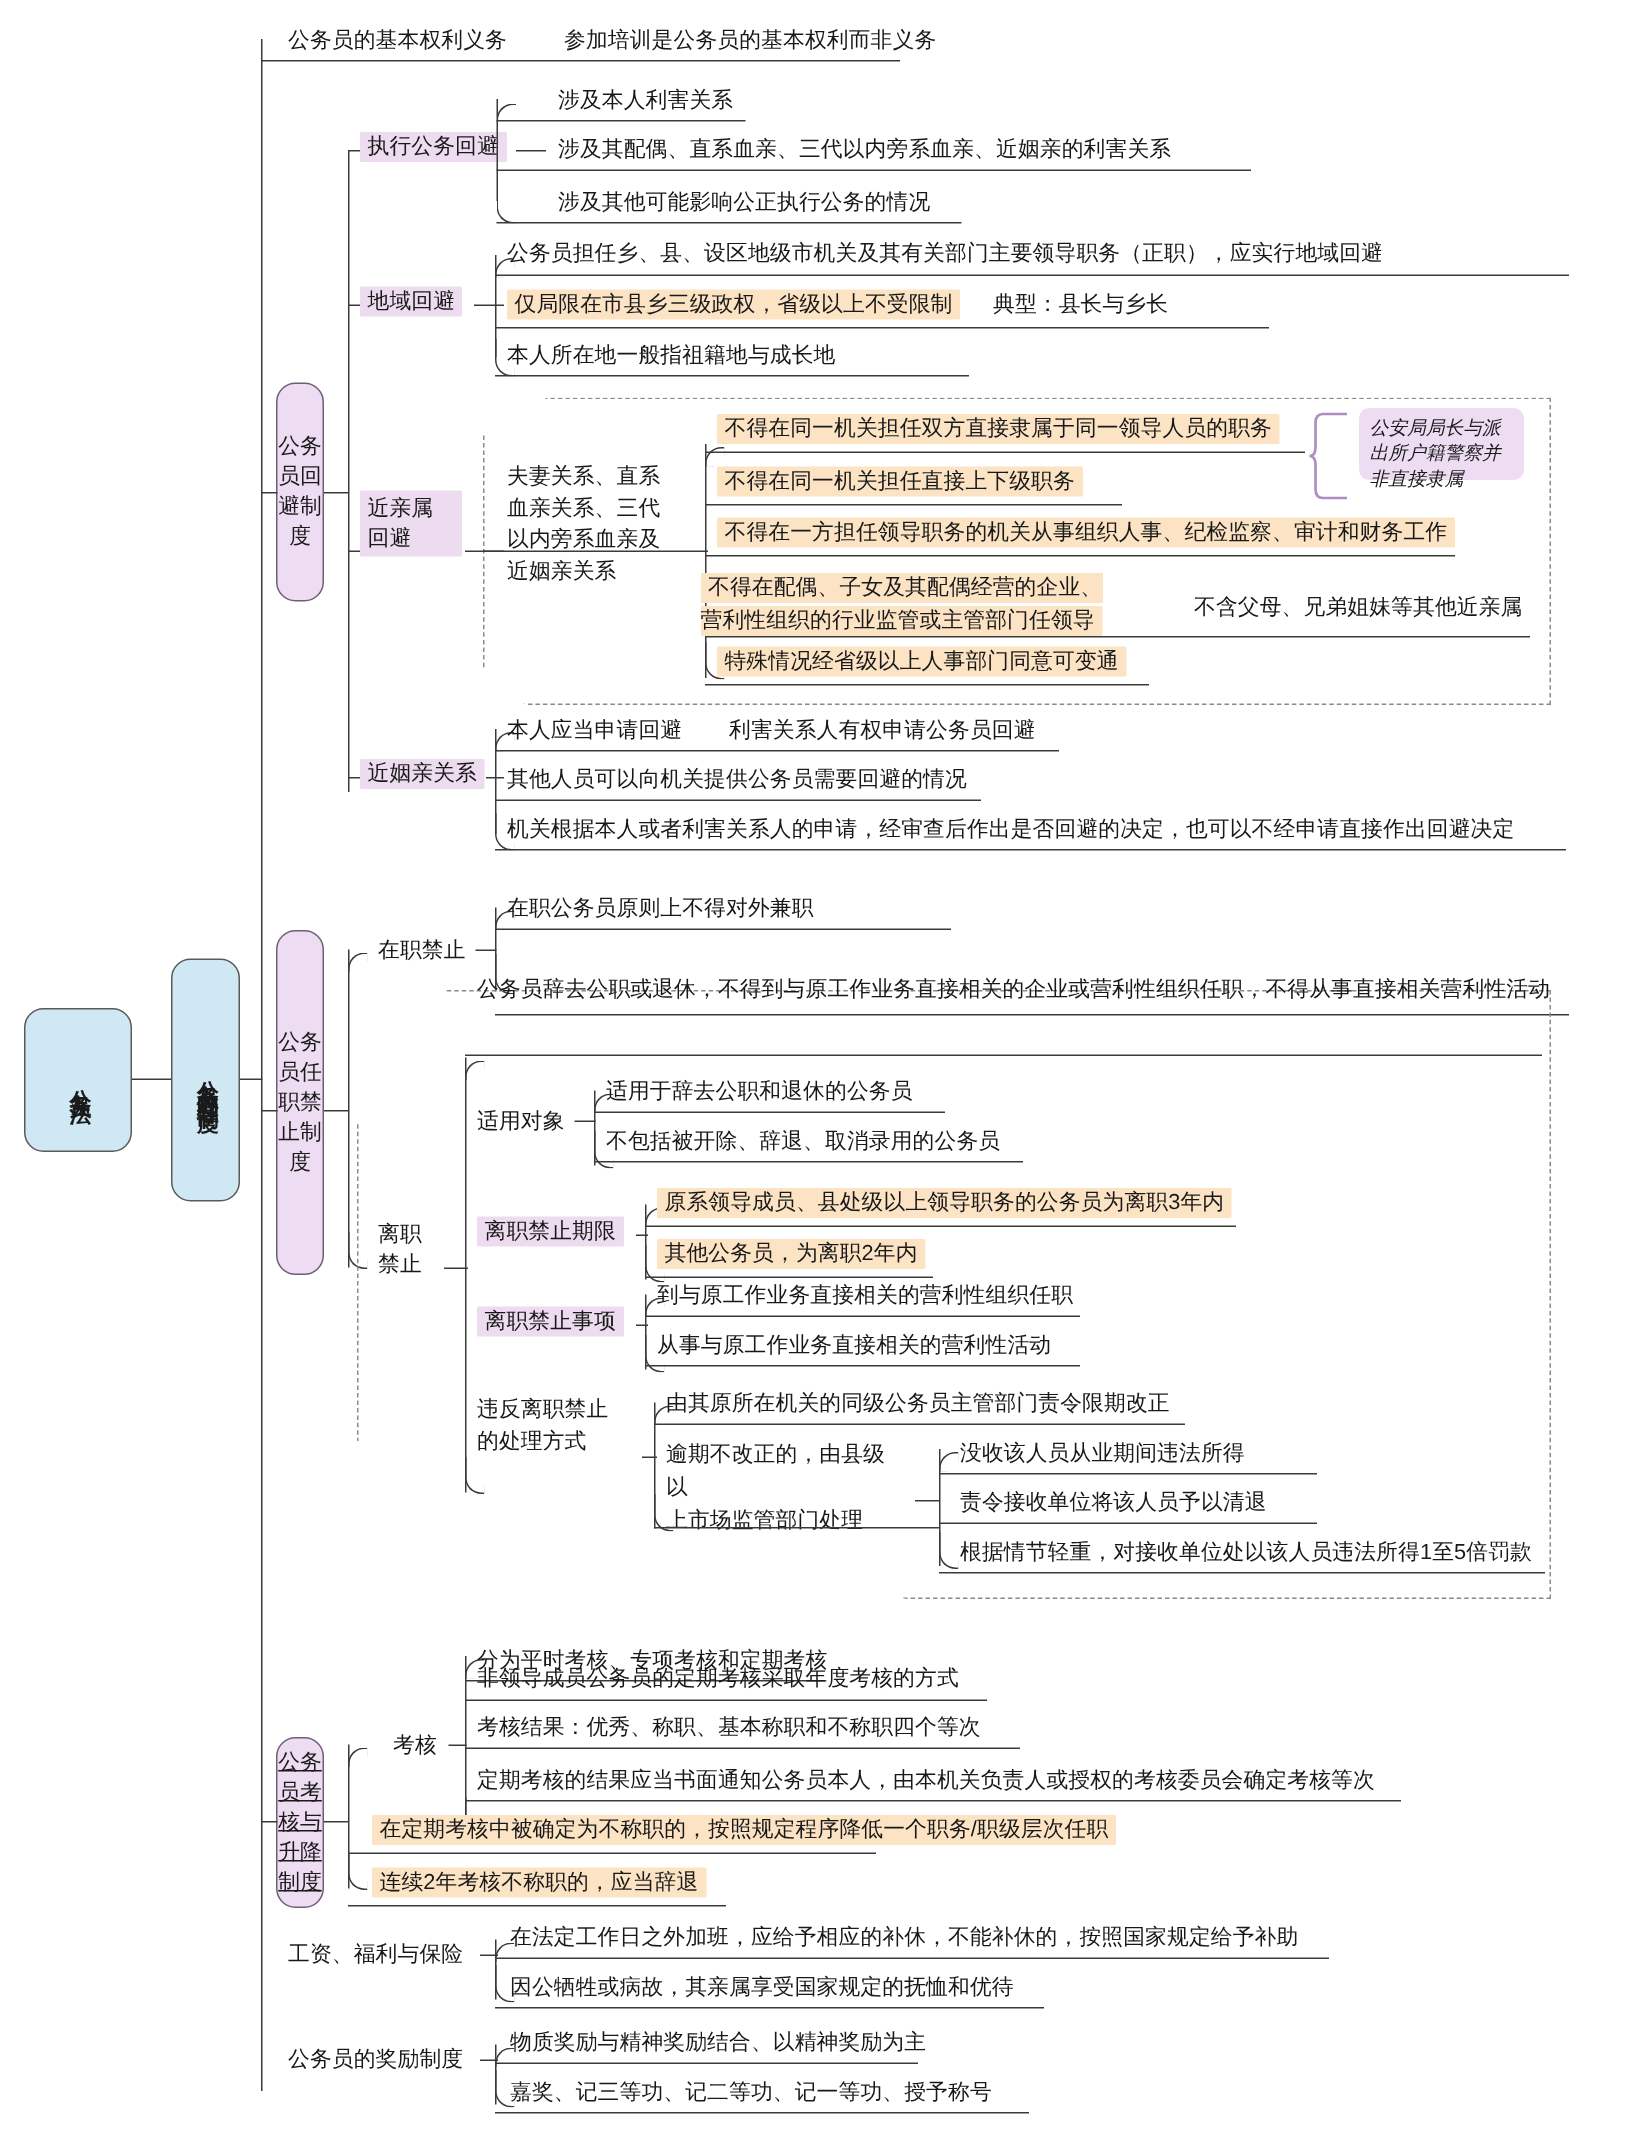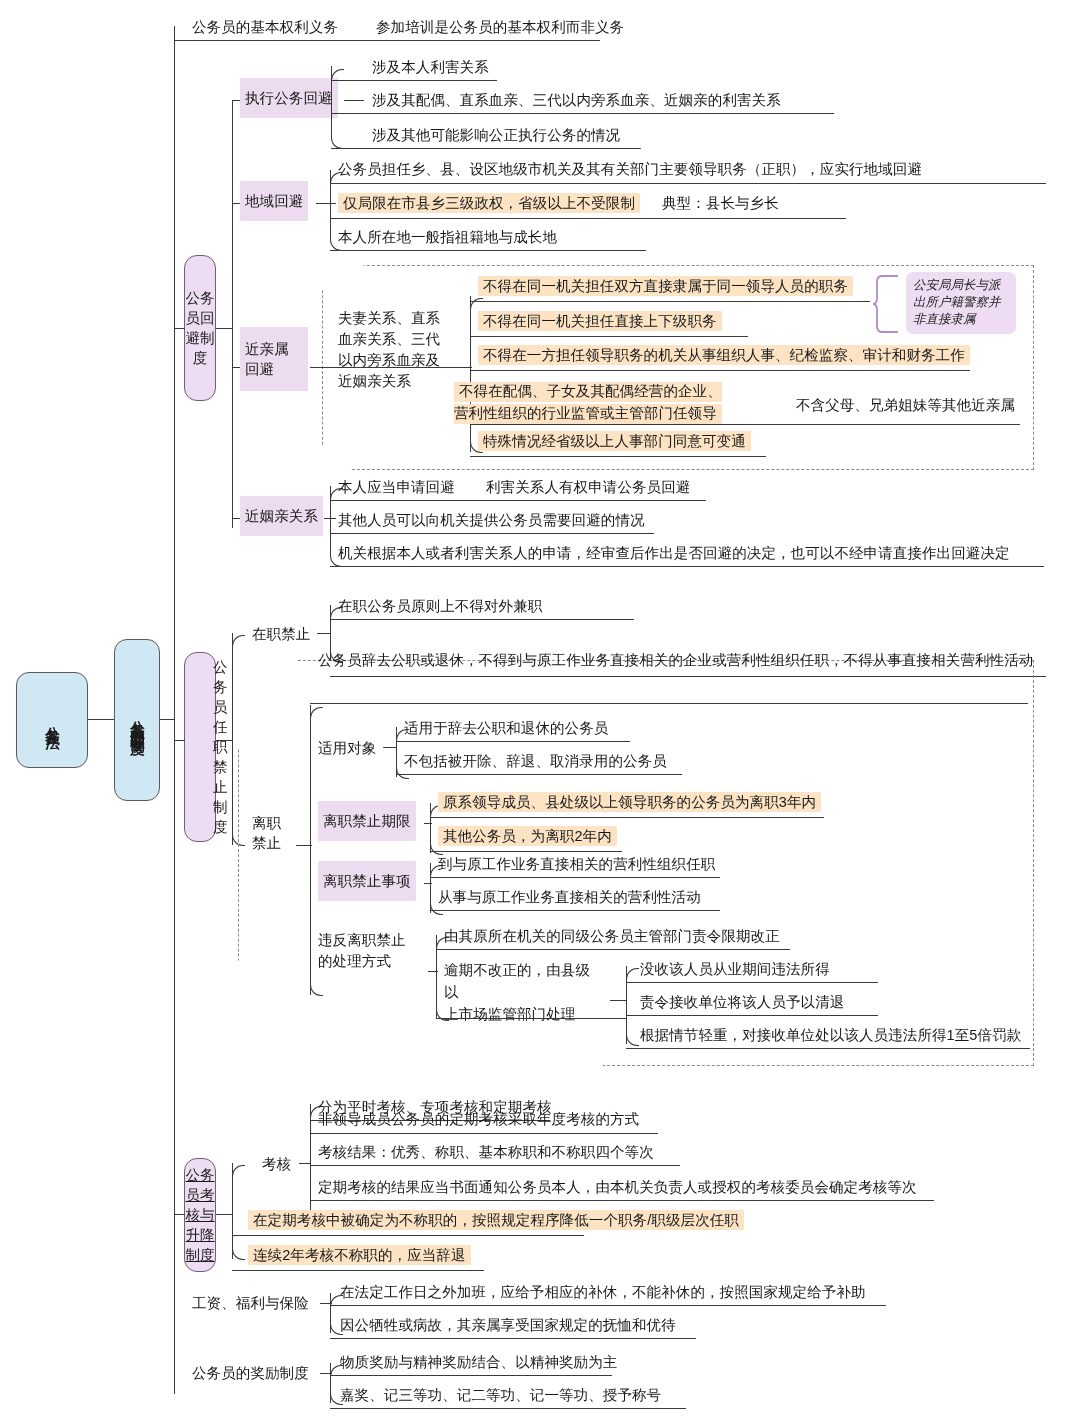--- a/index.html
+++ b/index.html
@@ -23,21 +23,21 @@
   
   .vline{position:absolute;border-left:1.3px solid #3a3a3a;width:0;}
   .hline{position:absolute;border-top:1.3px solid #3a3a3a;height:0;}
 
   
   .elbow{position:absolute;border-left:1.3px solid #3a3a3a;border-top:1.3px solid #3a3a3a;border-top-left-radius:11px;}
   .elbow-b{position:absolute;border-left:1.3px solid #3a3a3a;border-bottom:1.3px solid #3a3a3a;border-bottom-left-radius:11px;}
 
   
   .hl-orange{background:#fbe3c4;padding:2px 5px;border-radius:1px;}
-  .hl-purple{background:#eddcef;padding:12px 5px;border-radius:1px;}
+  .hl-purple{background:#eddcef;padding:2px 5px;border-radius:1px;}
 
   
   .pill{
     position:absolute;
     border:1.2px solid #6b6b6b;
     border-radius:13px;
     display:flex;align-items:center;justify-content:center;
     text-align:center;
     font-weight:bold;
     box-sizing:border-box;
@@ -175,56 +175,56 @@
   <div class="txt" style="left:478px;top:312px;">
     <span class="hl-orange">不得在同一机关担任直接上下级职务</span>
   </div>
   <div class="uline" style="left:470px;top:336px;width:278px;"></div>
 
   <div class="txt" style="left:478px;top:346px;">
     <span class="hl-orange">不得在一方担任领导职务的机关从事组织人事、纪检监察、审计和财务工作</span>
   </div>
   <div class="uline" style="left:470px;top:370px;width:500px;"></div>
 
-  <div class="txt wrap" style="left:454px;top:381px;width:320px;line-height:22px;font-family:Liberation Mono, monospace;">
+  <div class="txt wrap" style="left:467px;top:381px;width:320px;line-height:22px;">
     <span class="hl-orange">不得在配偶、子女及其配偶经营的企业、<br>营利性组织的行业监管或主管部门任领导</span>
   </div>
   <div class="txt" style="left:796px;top:396px;">不含父母、兄弟姐妹等其他近亲属</div>
   <div class="uline" style="left:470px;top:424px;width:550px;"></div>
 
   <div class="txt" style="left:478px;top:432px;">
     <span class="hl-orange">特殊情况经省级以上人事部门同意可变通</span>
   </div>
   <div class="uline" style="left:470px;top:456px;width:296px;"></div>
 
   <svg class="brace" width="34" height="60" style="left:872px;top:274px;">
     <path d="M26 2 L10 2 Q5 2 5 8 L5 24 Q5 30 1 30 Q5 30 5 36 L5 52 Q5 58 10 58 L26 58" fill="none" stroke="#b08ec4" stroke-width="1.8"></path>
   </svg>
-  <div class="callout" style="left:906px;top:272px;width:110px;height:62px;">公安局局长与派出所户籍警察并非直接隶属</div>
+  <div class="callout" style="left:906px;top:272px;width:110px;height:48px;">公安局局长与派出所户籍警察并非直接隶属</div>
 
   <div class="txt" style="left:240px;top:507px;">
     <span class="hl-purple">近姻亲关系</span>
   </div>
   <div class="hline" style="left:232px;top:518px;width:8px;"></div>
   <div class="hline" style="left:324px;top:518px;width:12px;"></div>
   <div class="vline" style="left:330px;top:486px;width:0;height:70px;"></div>
   <div class="elbow" style="left:330px;top:488px;width:12px;height:12px;border-bottom:none;"></div>
   <div class="elbow-b" style="left:330px;top:542px;width:12px;height:24px;border-top:none;"></div>
 
   <div class="txt" style="left:338px;top:478px;">本人应当申请回避</div>
   <div class="txt" style="left:486px;top:478px;">利害关系人有权申请公务员回避</div>
   <div class="uline" style="left:330px;top:500px;width:376px;"></div>
 
   <div class="txt" style="left:338px;top:511px;">其他人员可以向机关提供公务员需要回避的情况</div>
   <div class="uline" style="left:330px;top:533px;width:324px;"></div>
 
   <div class="txt" style="left:338px;top:544px;">机关根据本人或者利害关系人的申请，经审查后作出是否回避的决定，也可以不经申请直接作出回避决定</div>
   <div class="uline" style="left:330px;top:566px;width:714px;"></div>
 
-  <div class="pill-v2" style="left:184px;top:652px;width:32px;height:190px;padding-left:28px;">
+  <div class="pill-v2" style="left:184px;top:620px;width:32px;height:230px;">
     <span>公务员任职禁止制度</span>
   </div>
   <div class="hline" style="left:174px;top:740px;width:11px;"></div>
   <div class="hline" style="left:216px;top:740px;width:16px;"></div>
   <div class="vline" style="left:232px;top:633px;width:0;height:212px;"></div>
   <div class="elbow" style="left:232px;top:635px;width:12px;height:12px;border-bottom:none;"></div>
   <div class="elbow-b" style="left:232px;top:821px;width:12px;height:24px;border-top:none;"></div>
 
   <div class="txt" style="left:252px;top:625px;">在职禁止</div>
   <div class="hline" style="left:317px;top:633px;width:14px;"></div>

